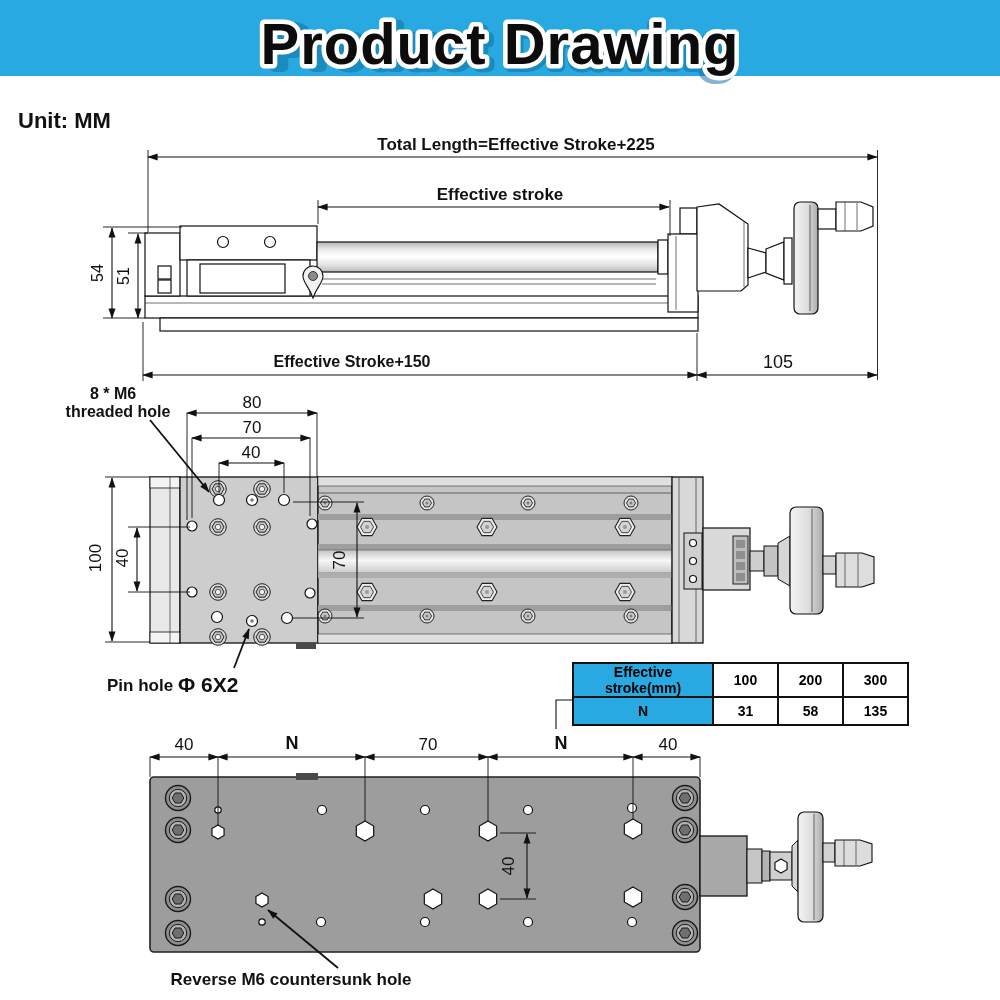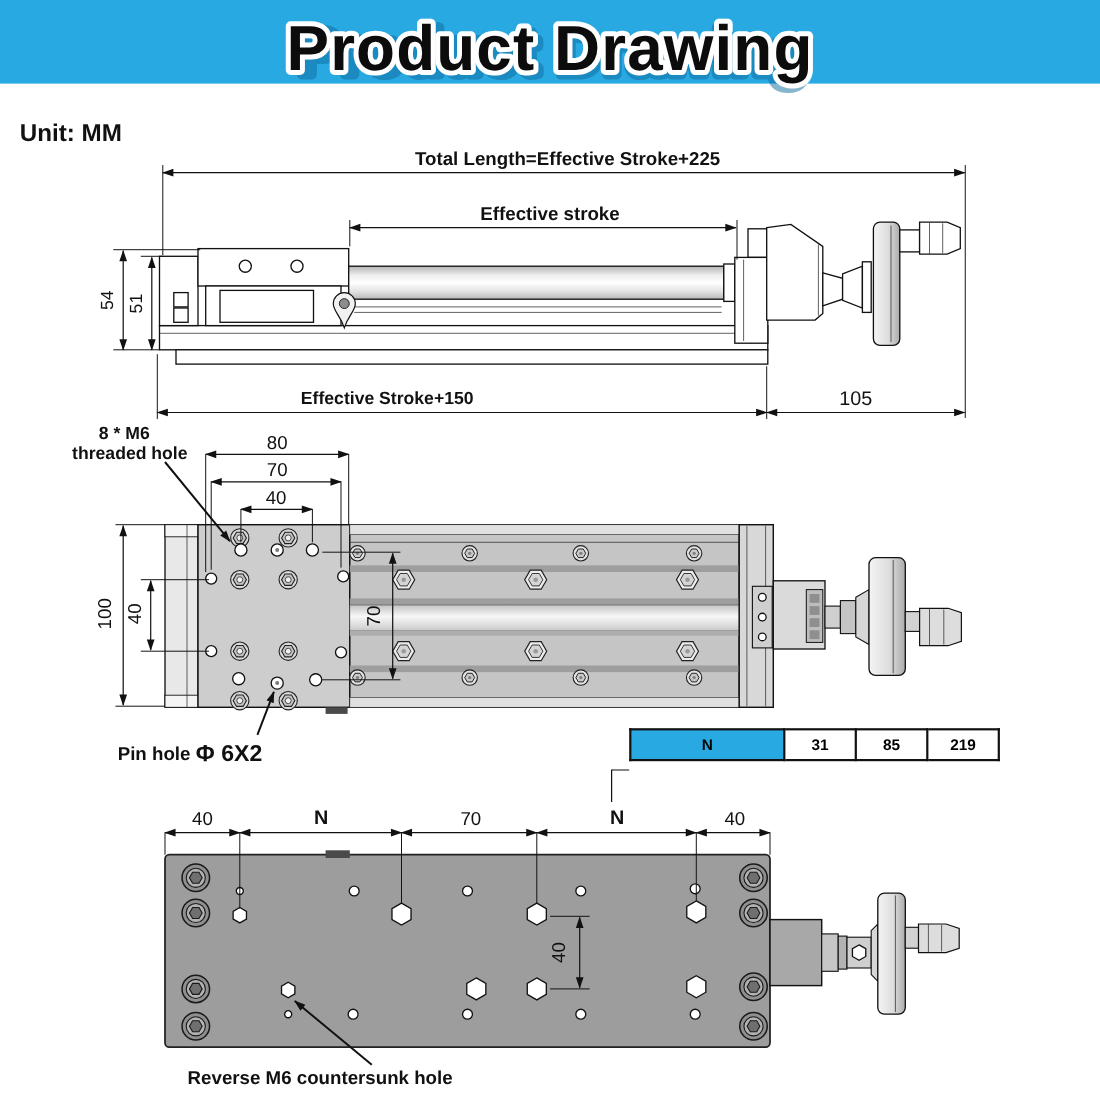--- a/index.html
+++ b/index.html
@@ -375,21 +375,27 @@
       <g>
         <line x1="338" y1="968" x2="268" y2="910" class="ldr" marker-end="url(#ar)"></line>
         <text class="lbl17 mid" x="291" y="985">Reverse M6 countersunk hole</text>
       </g>
     </g>
   </svg>
 
   <table class="spec-table">
     <tbody>
       <tr>
+        <td class="hd">Effective stroke(mm)</td>
+        <td class="vc">100</td>
+        <td class="vc">200</td>
+        <td class="vc">300</td>
+      </tr>
+      <tr>
         <td class="hd">N</td>
         <td class="vc">31</td>
-        <td class="vc">85</td>
-        <td class="vc">219</td>
+        <td class="vc">58</td>
+        <td class="vc">135</td>
       </tr>
     </tbody>
   </table>
 
 </div>
 
 </body></html>

